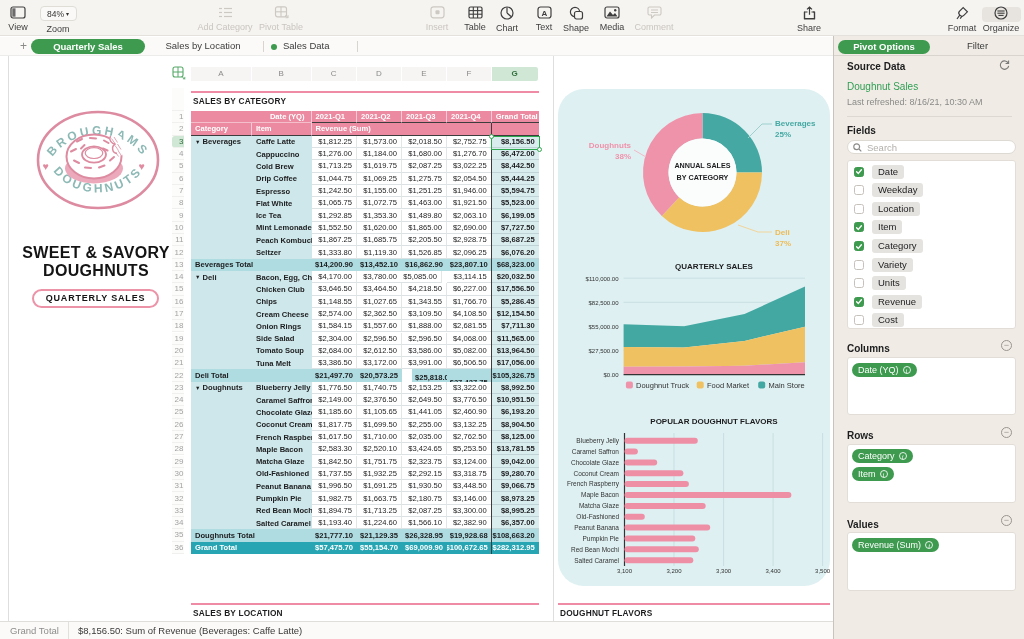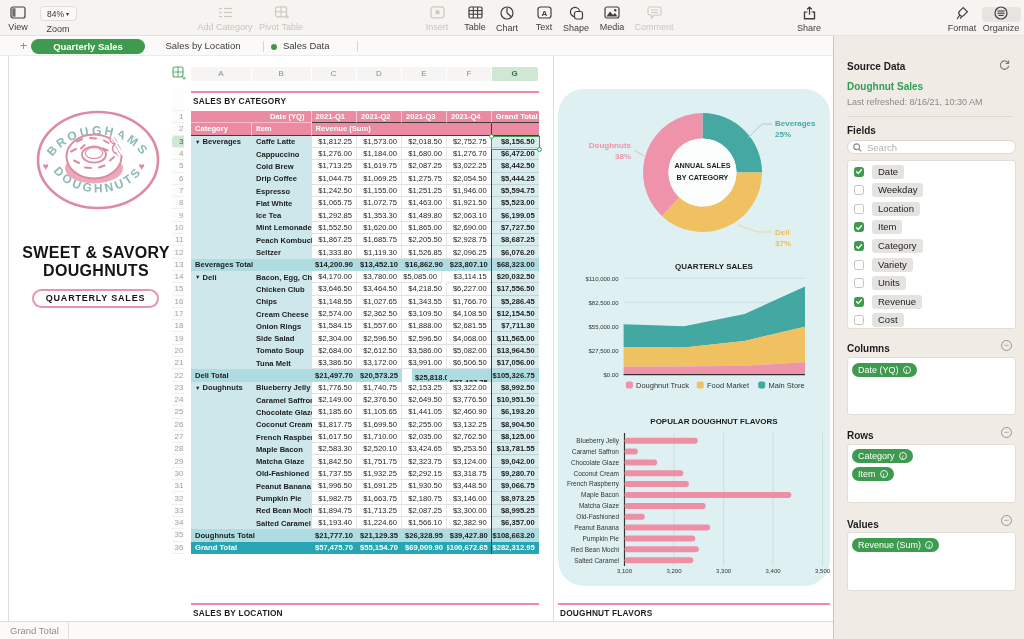--- a/index.html
+++ b/index.html
@@ -561,21 +561,21 @@
         <div class="tc cyan left bold bi" style="left:61.0px;top:406.5px;width:59.5px;height:12.3px">Salted Caramel</div>
         <div class="tc white right gl vr" style="left:120.5px;top:406.5px;width:45.5px;height:12.3px">$1,193.40</div>
         <div class="tc white right gl vr" style="left:166.0px;top:406.5px;width:45.0px;height:12.3px">$1,224.60</div>
         <div class="tc white right gl vr" style="left:211.0px;top:406.5px;width:45.0px;height:12.3px">$1,566.10</div>
         <div class="tc white right gl" style="left:256.0px;top:406.5px;width:44.7px;height:12.3px">$2,382.90</div>
         <div class="tc gcol right bold gl" style="left:300.7px;top:406.5px;width:47.0px;height:12.3px">$6,357.00</div>
         <div class="tc teal left bold" style="left:0.0px;top:418.8px;width:120.5px;height:12.3px">Doughnuts Total</div>
         <div class="tc teal right bold" style="left:120.5px;top:418.8px;width:45.5px;height:12.3px">$21,777.10</div>
         <div class="tc teal right bold" style="left:166.0px;top:418.8px;width:45.0px;height:12.3px">$21,129.35</div>
         <div class="tc teal right bold" style="left:211.0px;top:418.8px;width:45.0px;height:12.3px">$26,328.95</div>
-        <div class="tc teal right bold" style="left:256.0px;top:418.8px;width:44.7px;height:12.3px">$39,427.80</div>
+        <div class="tc teal right bold" style="left:256.0px;top:418.8px;width:44.7px;height:12.3px">$19,928.68</div>
         <div class="tc teal right bold" style="left:300.7px;top:418.8px;width:47.0px;height:12.3px">$108,663.20</div>
         <div class="tc grand left bold" style="left:0.0px;top:431.1px;width:120.5px;height:12.3px">Grand Total</div>
         <div class="tc grand right bold" style="left:120.5px;top:431.1px;width:45.5px;height:12.3px">$57,475.70</div>
         <div class="tc grand right bold" style="left:166.0px;top:431.1px;width:45.0px;height:12.3px">$55,154.70</div>
         <div class="tc grand right bold" style="left:211.0px;top:431.1px;width:45.0px;height:12.3px">$69,009.90</div>
         <div class="tc grand right bold" style="left:256.0px;top:431.1px;width:44.7px;height:12.3px">$100,672.65</div>
         <div class="tc grand right bold" style="left:300.7px;top:431.1px;width:47.0px;height:12.3px">$282,312.95</div>
         <div style="position:absolute;left:300.2px;top:12.6px;width:1px;height:430.8px;background:#3d3d3d"></div>
     <div id="selcell" style="left:300.2px;top:25.7px;width:48.5px;height:13.4px"></div>
     <div class="selh" style="left:298px;top:23.5px"></div>
@@ -662,29 +662,34 @@
 
   <div class="pinkline" style="left:191px;top:547px;width:348px"></div>
   <div class="shead" style="left:193px;top:551.5px">SALES BY LOCATION</div>
   <div class="pinkline" style="left:558px;top:547px;width:272px"></div>
   <div class="shead" style="left:560px;top:551.5px">DOUGHNUT FLAVORS</div>
 </div>
 
 <div id="statusbar">
   <div style="position:absolute;left:10px;top:0;height:18px;line-height:17px;font-size:9.5px;color:#8e8e8e;">Grand Total</div>
   <div style="position:absolute;left:68px;top:0;height:18px;width:1px;background:#e2e0dd;"></div>
+  <div style="position:absolute;left:78px;top:0;height:18px;line-height:17px;font-size:9.5px;color:#3a3a3a;">$8,156.50: Sum of Revenue (Beverages: Caffe Latte)</div>
 </div>
 
 <div id="sidebar">
+  <div id="sbhead">
+    <div id="popill">Pivot Options</div>
+    <div style="position:absolute;left:96px;top:0;width:95px;height:20px;text-align:center;line-height:19px;font-size:9.5px;color:#3a3a3a;">Filter</div>
+  </div>
   <div class="sbsec" style="top:24.5px">Source Data</div>
   <svg style="position:absolute;left:165px;top:23px" width="11" height="12" viewBox="0 0 11 12">
         <path d="M9.3 4.2 A 4.2 4.2 0 1 0 9.7 6.8" fill="none" stroke="#7a7a78" stroke-width="1.1"></path>
         <path d="M9.6 1.5 v3 h-3" fill="none" stroke="#7a7a78" stroke-width="1.1"></path>
       </svg>
-  <div class="sbsec" style="top:44.5px;font-weight:bold;color:#2f9e54;">Doughnut Sales</div>
+  <div class="sbsec" style="top:44.5px;font-weight:normal;color:#2f9e54;">Doughnut Sales</div>
   <div class="sbsec" style="top:60.5px;font-weight:normal;color:#8a8a88;font-size:9px;">Last refreshed: 8/16/21, 10:30 AM</div>
   <div style="position:absolute;left:13px;top:79.5px;width:165px;height:1px;background:#ddd9d2;"></div>
   <div class="sbsec" style="top:88.5px">Fields</div>
   <div style="position:absolute;left:13px;top:103.5px;width:169px;height:14px;background:#fff;border:1px solid #ddd9d3;border-radius:7px;">
     <svg style="position:absolute;left:5px;top:2.5px" width="9" height="9" viewBox="0 0 9 9">
           <circle cx="3.7" cy="3.7" r="2.9" fill="none" stroke="#8a8a88" stroke-width="1.2"></circle>
           <line x1="6" y1="6" x2="8.3" y2="8.3" stroke="#8a8a88" stroke-width="1.2"></line>
         </svg>
     <div style="position:absolute;left:19px;top:0;font-size:9.5px;color:#b2b0ac;line-height:13px;">Search</div>
   </div>

